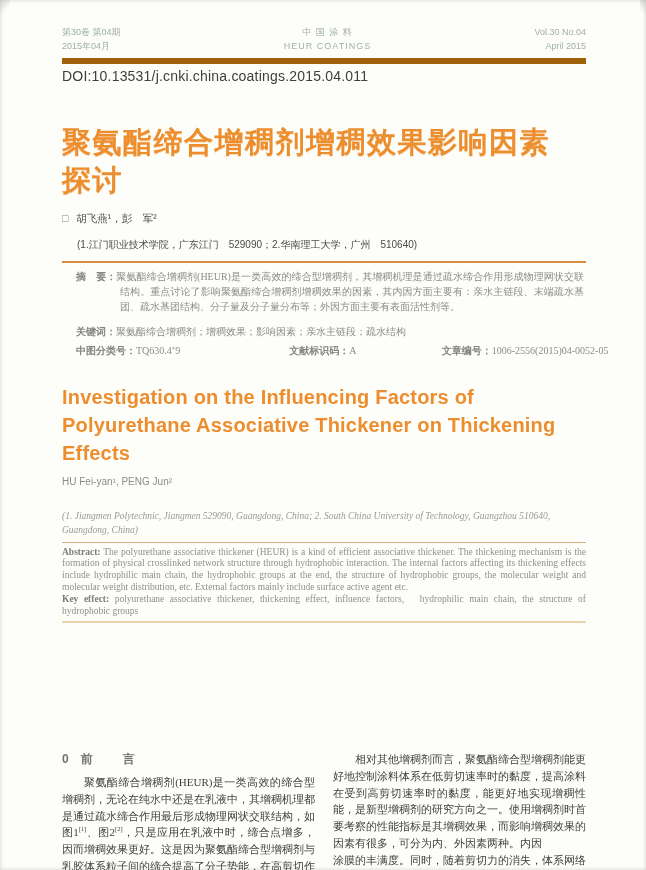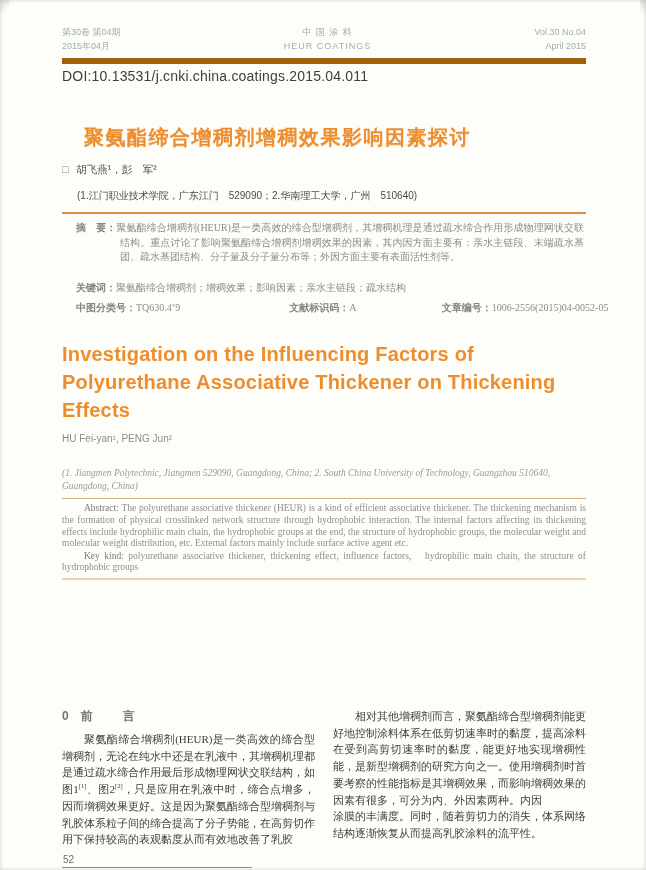--- a/index.html
+++ b/index.html
@@ -19,37 +19,37 @@
     padding-bottom:4px; border-bottom:6px solid #a16207;
   }
   .jheader .col-left  { text-align:left;  }
   .jheader .col-center{ text-align:center; letter-spacing:1px; }
   .jheader .col-right { text-align:right; }
   .doi-line { margin-top:4px; font-size:14px; color:#3e3e3a; letter-spacing:.2px; }
 
   
   .cn-title {
     margin-top:40px; max-width:505px;
-    font-size:20px; font-weight:bold; line-height:1.3; letter-spacing:1.5px;
-    color:#ed8e2e; text-shadow:0 1px 0 rgba(237,142,46,.25);margin-left:22px;
+    font-size:29px; font-weight:bold; line-height:1.3; letter-spacing:1.5px;
+    color:#ed8e2e; text-shadow:0 1px 0 rgba(237,142,46,.25);
   }
   .cn-authors { margin-top:13px; font-size:10.5px; color:#4a4a46; }
   .cn-authors .marker { color:#8a8a84; margin-right:8px; }
   .cn-affiliation { margin-top:12px; padding-left:15px; font-size:10px; color:#4a4a46; }
 
   .rule-orange { margin-top:9px; border-top:2px solid #d98b3e; }
 
   
   .cn-abstract-block {
     margin-top:7px; padding-left:14px; padding-right:2px;
     font-size:10px; line-height:1.48; color:#8c8c86; text-align:justify;
     font-family:"Liberation Serif", serif;
   }
   .cn-abstract-para { padding-left:44px; text-indent:-44px; }
-  .cn-kw-line { margin-top:16px; }
+  .cn-kw-line { margin-top:10px; }
   .cn-class-row { display:flex; margin-top:5px; }
   .cn-class-row .cell-left  { width:42%; }
   .cn-class-row .cell-mid   { width:30%; }
   .cn-class-row .cell-right { width:28%; white-space:nowrap; }
   .lbl { font-weight:bold; color:#85857f; }
 
   
   .en-title {
     margin-top:24px; font-size:20px; font-weight:bold; line-height:1.4;
     letter-spacing:.2px; color:#ed8e2e;
@@ -59,21 +59,21 @@
     margin-top:23px; font-size:9.5px; line-height:1.4; color:#9a9a94;
     font-style:italic; font-family:"Liberation Serif", serif;
   }
   .rule-tan-thin { margin-top:5px; border-top:1px solid #d8ae7e; }
 
   
   .en-abstract-block {
     margin-top:4px; font-size:9.5px; line-height:1.22; color:#908f8a;
     text-align:justify; font-family:"Liberation Serif", serif;
   }
-  .en-abstract-block .blk-lbl { font-weight:normal; color:#7d7d77;margin-left:22px; }
+  .en-abstract-block .blk-lbl { font-weight:bold; color:#7d7d77; }
   .en-kw { margin-top:1px; }
   .rule-tan-thick { margin-top:4px; border-top:2px solid #ebd4a9; }
 
   
   .columns { display:flex; gap:18px; margin-top:128px; }
   .col { width:253px; }
   .intro-heading {
     color:#737373; font-weight:bold; font-size:12px; letter-spacing:2px;
     margin-bottom:6px;
   }
@@ -139,21 +139,21 @@
     </div>
 
     <h2 class="en-title">Investigation on the Influencing Factors of Polyurethane Associative Thickener on Thickening Effects</h2>
     <div class="en-authors">HU Fei-yan¹, PENG Jun²</div>
     <div class="en-affiliation">(1. Jiangmen Polytechnic, Jiangmen 529090, Guangdong, China; 2. South China University of Technology, Guangzhou 510640, Guangdong, China)</div>
 
     <div class="rule-tan-thin"></div>
 
     <div class="en-abstract-block">
       <p><span class="blk-lbl">Abstract:</span><span> The polyurethane associative thickener (HEUR) is a kind of efficient associative thickener. The thickening mechanism is the formation of physical crosslinked network structure through hydrophobic interaction. The internal factors affecting its thickening effects include hydrophilic main chain, the hydrophobic groups at the end, the structure of hydrophobic groups, the molecular weight and molecular weight distribution, etc. External factors mainly include surface active agent etc.</span></p>
-      <p class="en-kw"><span class="blk-lbl">Key kind:</span><span> polyurethane associative thickener, thickening effect, influence factors,　hydrophilic main chain, the structure of hydrophobic groups</span></p>
+      <p class="en-kw"><span class="blk-lbl">Key effect:</span><span> polyurethane associative thickener, thickening effect, influence factors,　hydrophilic main chain, the structure of hydrophobic groups</span></p>
     </div>
 
     <div class="rule-tan-thick"></div>
 
     <div class="columns">
       <div class="col">
         <div class="intro-heading">
           <span class="num">0</span><span class="txt">前　言</span>
         </div>
         <p class="body-para indent"><span>聚氨酯缔合增稠剂(HEUR)是一类高效的缔合型增稠剂，无论在纯水中还是在乳液中，其增稠机理都是通过疏水缔合作用最后形成物理网状交联结构，如图1</span><sup>[1]</sup><span>、图2</span><sup>[2]</sup><span>，只是应用在乳液中时，缔合点增多，因而增稠效果更好。这是因为聚氨酯缔合型增稠剂与乳胶体系粒子间的缔合提高了分子势能，在高剪切作用下保持较高的表观黏度从而有效地改善了乳胶</span></p>

